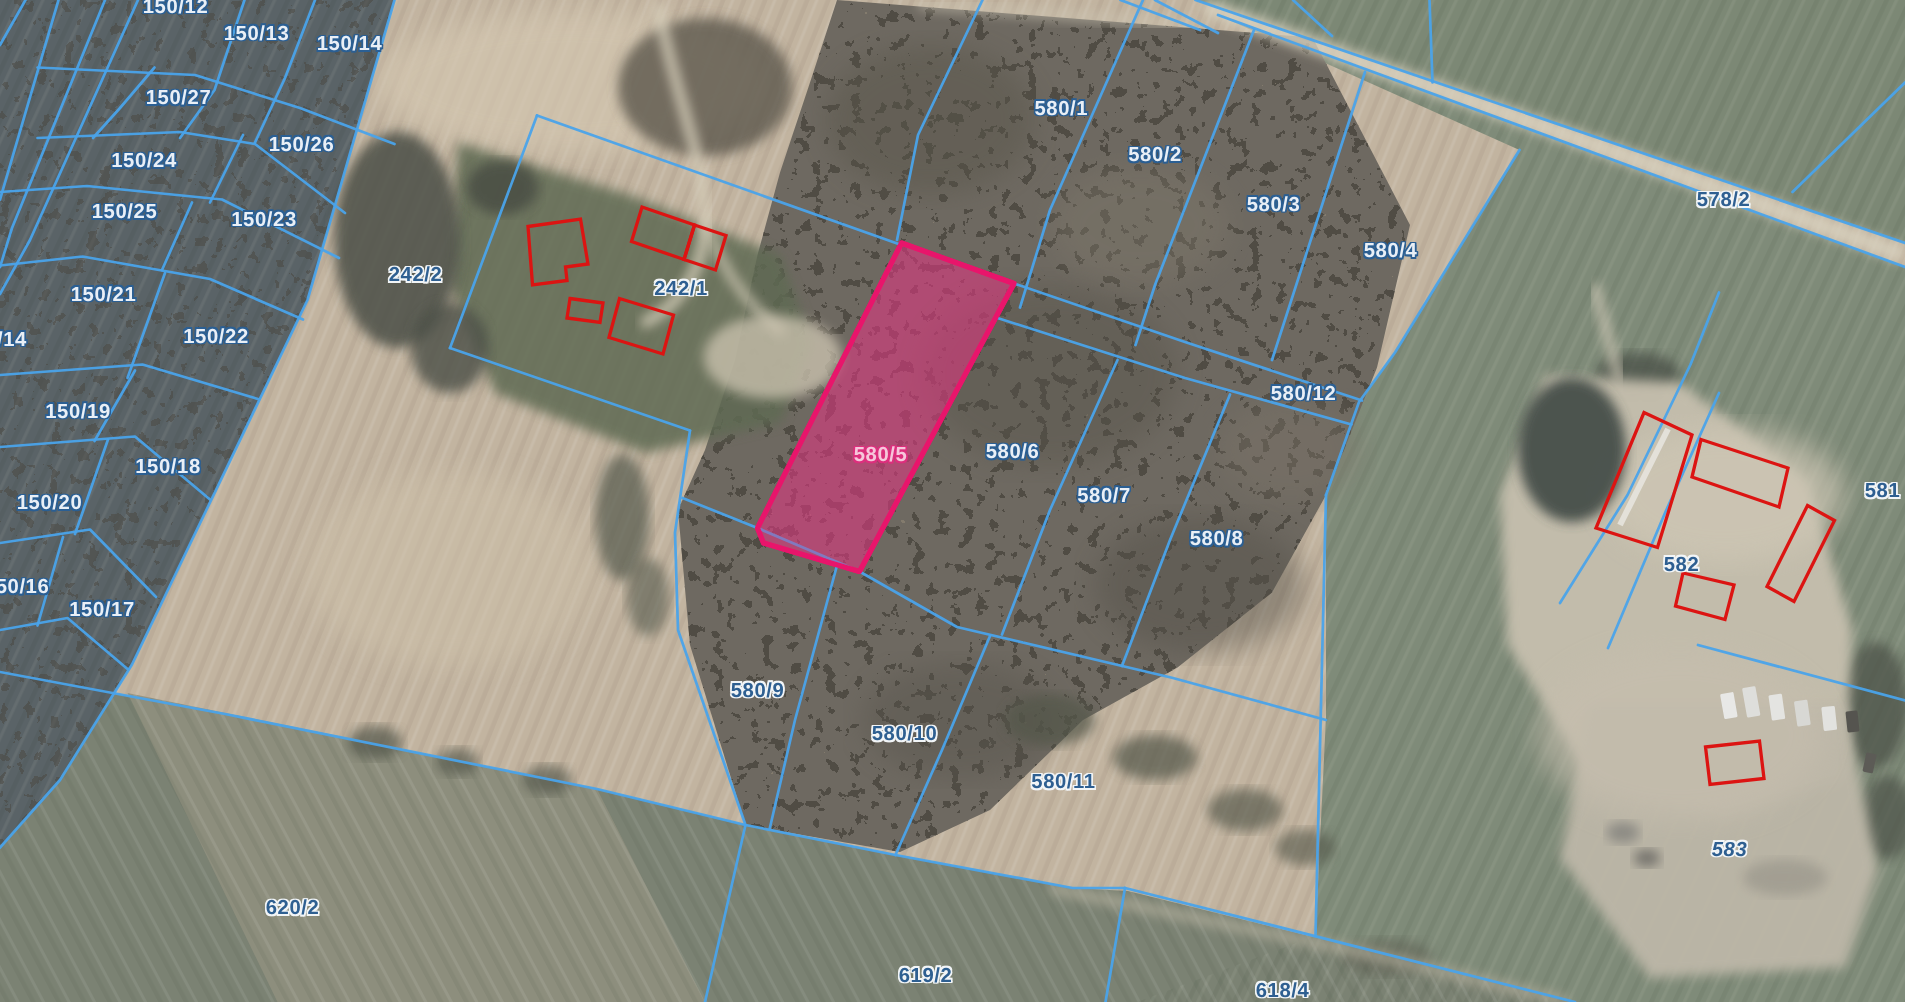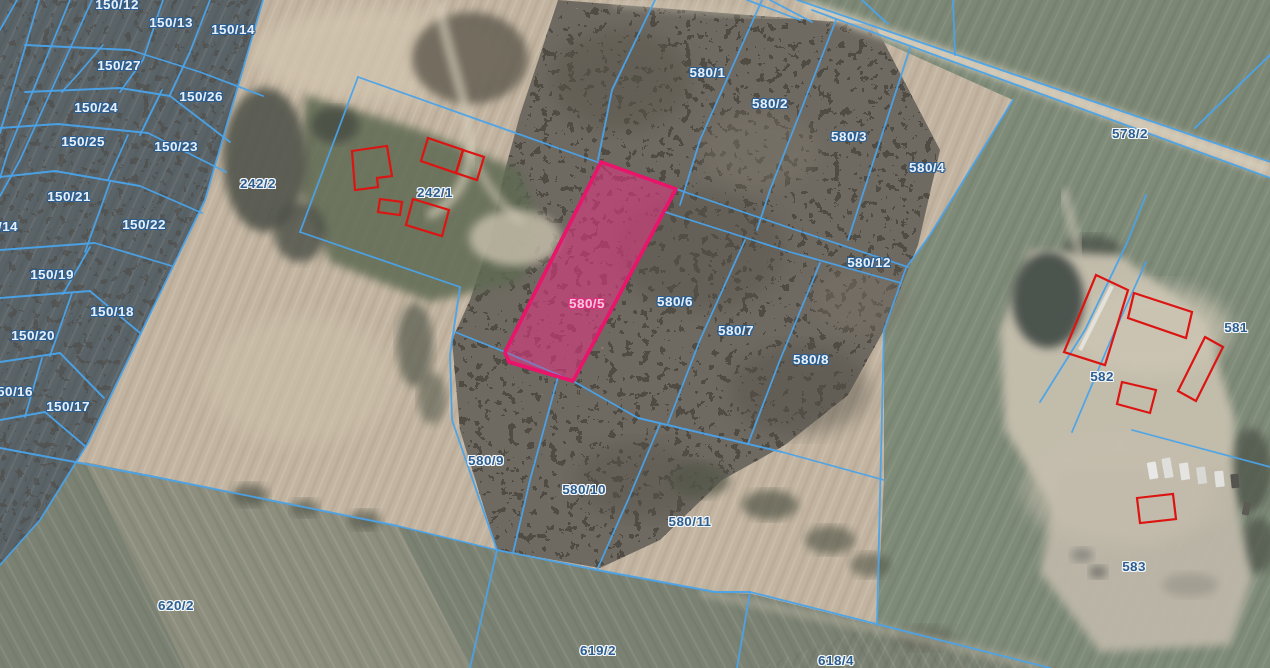--- a/index.html
+++ b/index.html
@@ -9,21 +9,21 @@
   #labels{position:absolute;left:0;top:0;width:1184px;height:668px;}
   .plabel{position:absolute;transform:translate(-50%,-50%);font-weight:bold;font-size:13.5px;
           letter-spacing:.4px;white-space:nowrap;cursor:pointer;user-select:none;}
   .plabel.light{color:var(--lab-light,#e9eff6);
     text-shadow:-1px -1px 0 var(--lab-light-o,#2b5f93),1px -1px 0 var(--lab-light-o,#2b5f93),
     -1px 1px 0 var(--lab-light-o,#2b5f93),1px 1px 0 var(--lab-light-o,#2b5f93),
     0 -1px 0 var(--lab-light-o,#2b5f93),0 1px 0 var(--lab-light-o,#2b5f93),
     -1px 0 0 var(--lab-light-o,#2b5f93),1px 0 0 var(--lab-light-o,#2b5f93);}
   .plabel.dark{color:var(--lab-dark,#2e5f91);
     text-shadow:-1px -1px 0 #f2f5f7,1px -1px 0 #f2f5f7,-1px 1px 0 #f2f5f7,1px 1px 0 #f2f5f7,
-    0 -1px 0 #f2f5f7,0 1px 0 #f2f5f7,-1px 0 0 #f2f5f7,1px 0 0 #f2f5f7;}
+    0 -1px 0 #f2f5f7,0 1px 0 #f2f5f7,-1px 0 0 #f2f5f7,1px 0 0 #f2f5f7;margin-left:19px;}
   .plabel.pink{color:var(--lab-pink,#f6c6db);
     text-shadow:-1px -1px 0 var(--lab-pink-o,#dd2f7d),1px -1px 0 var(--lab-pink-o,#dd2f7d),
     -1px 1px 0 var(--lab-pink-o,#dd2f7d),1px 1px 0 var(--lab-pink-o,#dd2f7d),
     0 -1px 0 var(--lab-pink-o,#dd2f7d),0 1px 0 var(--lab-pink-o,#dd2f7d),
     -1px 0 0 var(--lab-pink-o,#dd2f7d),1px 0 0 var(--lab-pink-o,#dd2f7d);}
   .pline{fill:none;stroke:var(--line,#4aa3ea);stroke-width:1.8;stroke-linejoin:round;
          stroke-linecap:round;opacity:.95;}
   .bld{fill:none;stroke:var(--bld,#dc1412);stroke-width:2.2;stroke-linejoin:miter;}
   .hl{fill:var(--hlfill,rgba(222,55,128,0.36));stroke:var(--hl,#e8156b);stroke-width:3.4;
       stroke-linejoin:round;}
@@ -266,21 +266,21 @@
       <div class="plabel light" style="left: 849px; top: 136px;">580/3</div>
       <div class="plabel light" style="left: 927px; top: 167px;">580/4</div>
       <div class="plabel dark" style="left: 1130px; top: 133px;">578/2</div>
       <div class="plabel light" style="left: 869px; top: 262px;">580/12</div>
       <div class="plabel pink" style="left: 587px; top: 271px; margin-top: 32px;">580/5</div>
       <div class="plabel light" style="left: 675px; top: 301px;">580/6</div>
       <div class="plabel light" style="left: 736px; top: 330px;">580/7</div>
       <div class="plabel light" style="left: 811px; top: 359px;">580/8</div>
       <div class="plabel dark" style="left: 1236px; top: 327px;">581</div>
       <div class="plabel dark" style="left: 1102px; top: 376px;">582</div>
-      <div class="plabel dark" style="left: 1134px; top: 566px;">583</div>
+      <div class="plabel dark" style="left: 1134px; top: 566px; font-style: italic;">583</div>
       <div class="plabel dark" style="left: 486px; top: 460px;">580/9</div>
       <div class="plabel dark" style="left: 584px; top: 489px;">580/10</div>
       <div class="plabel dark" style="left: 690px; top: 521px;">580/11</div>
       <div class="plabel dark" style="left: 176px; top: 605px;">620/2</div>
       <div class="plabel dark" style="left: 598px; top: 650px;">619/2</div>
       <div class="plabel dark" style="left: 836px; top: 660px;">618/4</div>
     </div>
 </div>
 
 </body></html>

